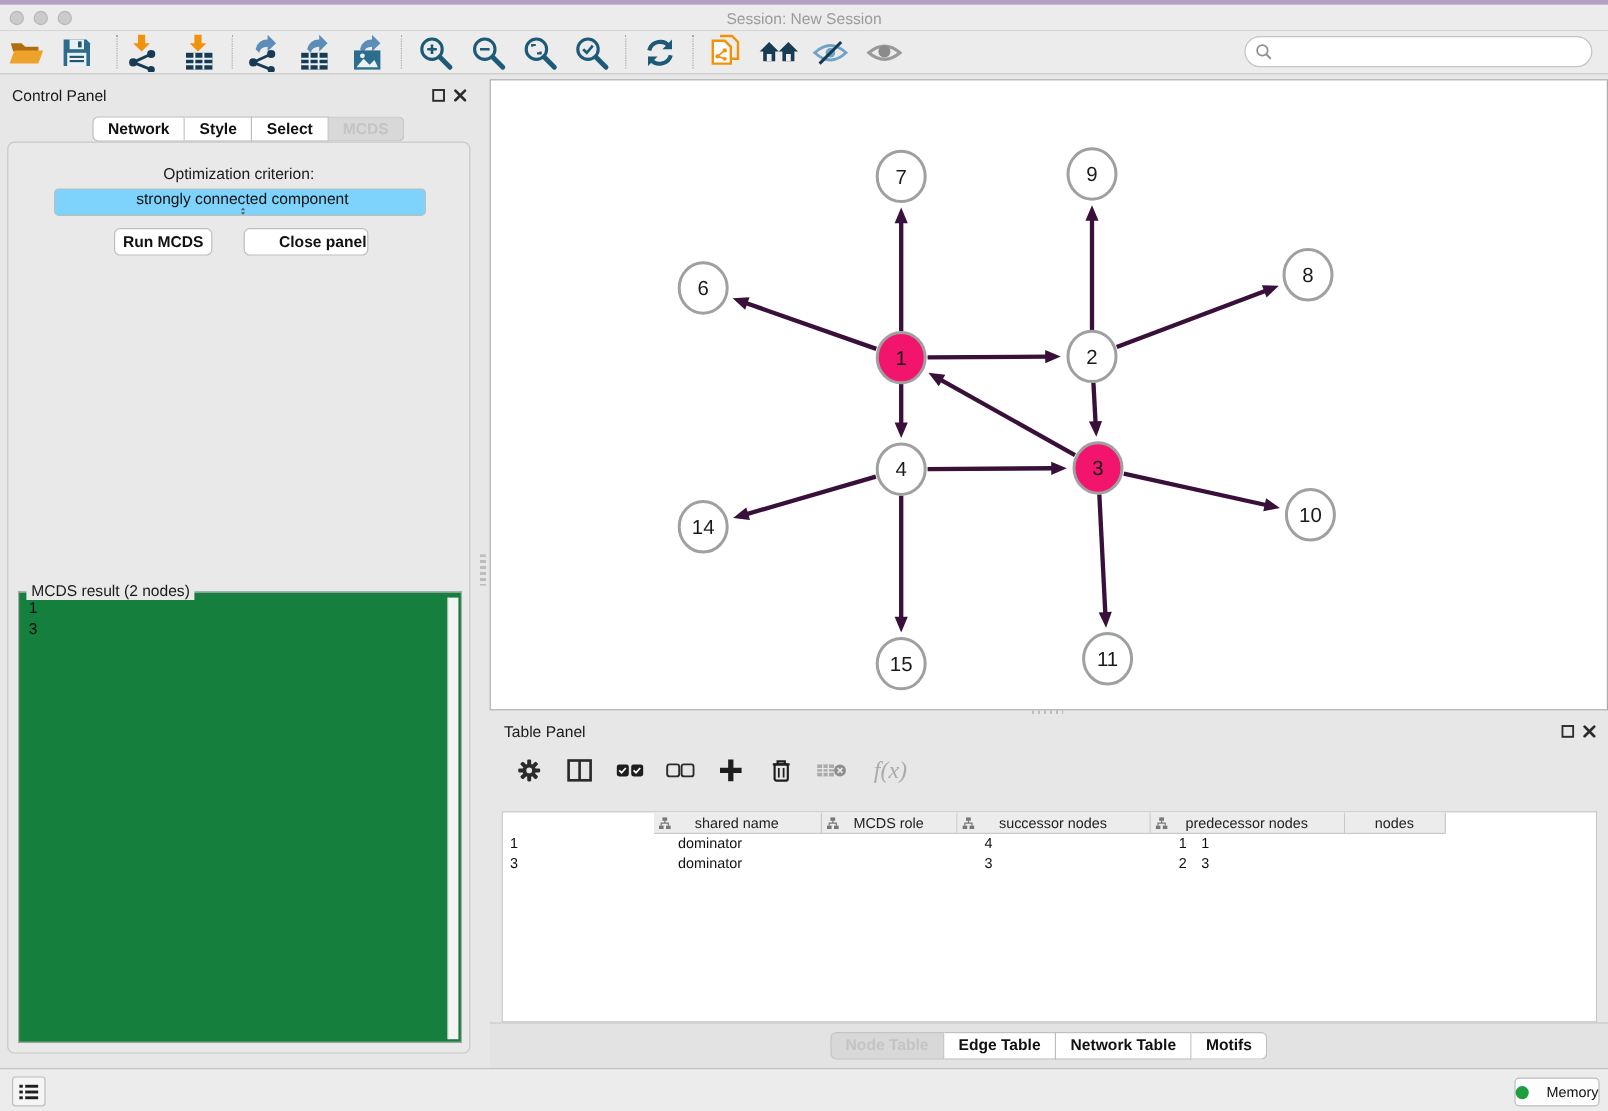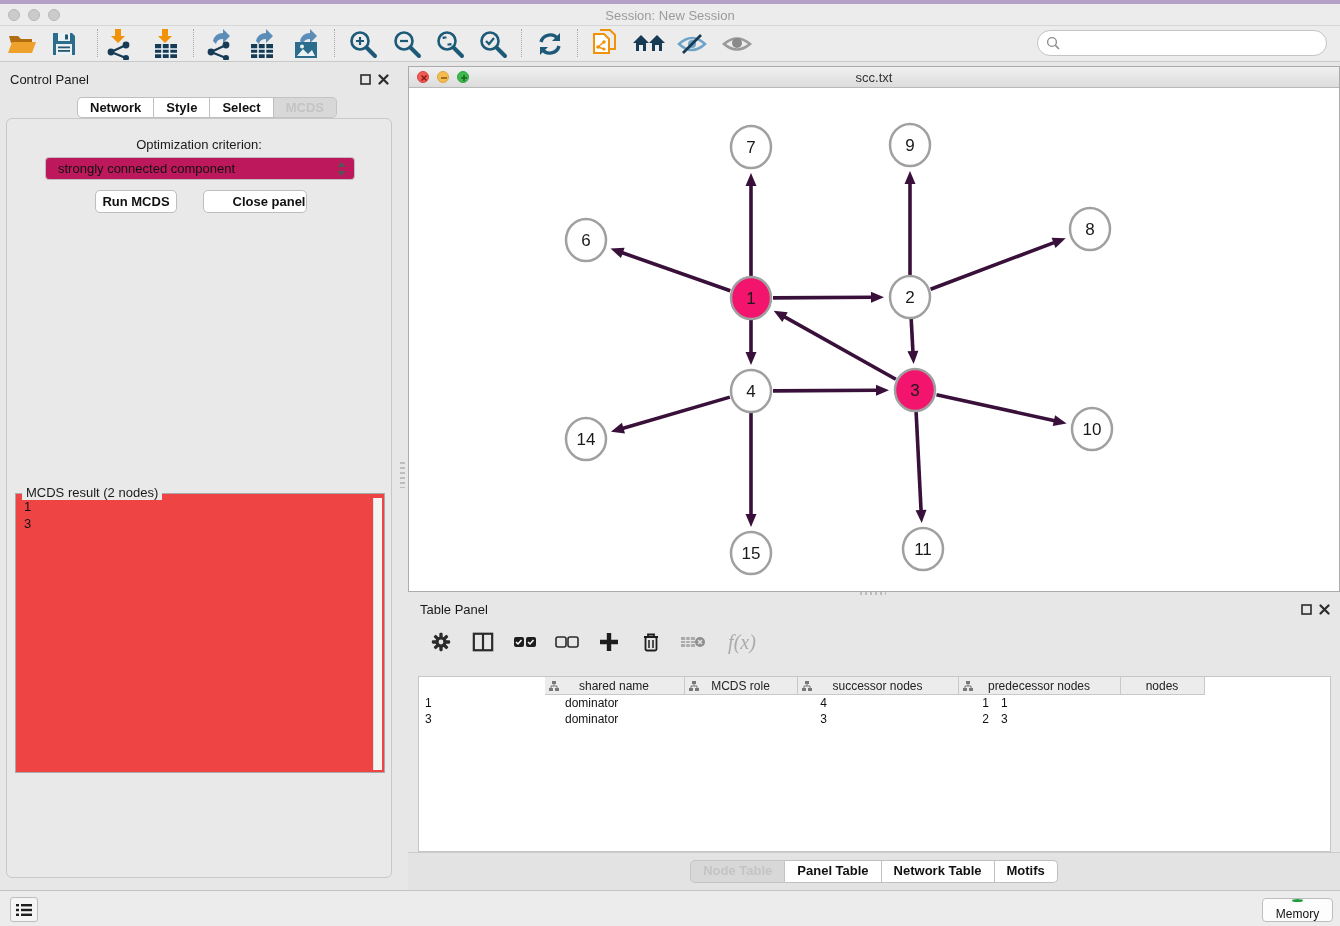--- a/index.html
+++ b/index.html
@@ -24,24 +24,24 @@
   .control-panel { left:0; top:66px; width:398px; height:824px; background:#E7E7E7; }
   .panel-title { font-size:13px; color:#1A1A1A; }
   .mini-btn { width:11px; height:11px; cursor:pointer; }
   .cp-tabs { left:77px; top:31px; height:21px; display:flex; }
   .tab-seg { font-size:13px; font-weight:bold; color:#111; background:#FFFFFF; border:1px solid #BFBFBF; border-left:none; padding:2px 12px 16px; text-align:left; cursor:pointer; }
   .tab-seg:first-child { border-left:1px solid #BFBFBF; border-radius:5px 0 0 5px; }
   .tab-seg:last-child { border-radius:0 5px 5px 0; }
   .tab-seg.active { background:#D8D8D8; color:#C4C4C4; border-color:#C4C4C4; }
   .cp-body { left:6px; top:52px; width:386px; height:760px; background:#E9E9E9; border:1px solid #C8C8C8; border-radius:6px; }
   .opt-label { left:0; top:18px; width:100%; text-align:center; font-size:13px; color:#1A1A1A; }
-  .dropdown { left:38px; top:38px; width:310px; height:23px; background:#be185d; border:1px solid #BDBDBD; border-radius:4px; display:flex; align-items:center; padding:0 8px 0 12px; cursor:pointer; }
+  .dropdown { left:38px; top:38px; width:310px; height:23px; background:#7dd3fc; border:1px solid #BDBDBD; border-radius:4px; display:flex; align-items:center; padding:0 8px 0 12px; cursor:pointer;flex-direction:column; }
   .dropdown .dd-text { flex:1; font-size:13px; color:#111; }
   .btn { background:#FFFFFF; border:1px solid #BDBDBD; border-radius:5px; font-size:13px; font-weight:bold; color:#111; text-align:center; cursor:pointer; padding-top:3px; }
-  .groupbox { left:8px; top:374px; width:370px; height:280px; border:1px solid #A9A9A9; background:#ef4444; }
+  .groupbox { left:8px; top:374px; width:370px; height:376px; border:1px solid #A9A9A9; background:#15803d; }
   .groupbox .legend { position:absolute; top:-9px; left:6px; background:#E9E9E9; padding:0 4px; font-size:13px; color:#1A1A1A; }
   .groupbox .content { position:absolute; left:2px; top:4px; right:12px; bottom:2px; font-size:13px; color:#111; white-space:pre; line-height:17px; padding-left:6px; overflow:hidden; }
   .groupbox .vscroll { position:absolute; right:2px; top:4px; width:9px; bottom:2px; background:#F4F4F4; border-left:1px solid #E0E0E0; }
 
   
   .net-window { left:408px; top:66px; width:932px; height:526px; background:#FFFFFF; border:1px solid #ABABAB; }
   .net-titlebar { left:0; top:0; width:100%; height:21px; background:linear-gradient(#F0F0F0,#DCDCDC); border-bottom:1px solid #B9B9B9; }
   .net-title { width:100%; text-align:center; top:3px; font-size:13px; color:#333; }
   .tl { width:12px; height:12px; border-radius:50%; top:4px; }
   .tl svg { position:absolute; left:1px; top:1px; }
@@ -57,21 +57,21 @@
   .th .hicon { position:absolute; left:4px; top:4px; }
   .tr { display:flex; height:16px; }
   .td { font-size:12px; color:#111; padding:1px 6px 0; }
   .ra { text-align:right; }
   .tp-footer { left:0px; top:254px; width:932px; height:38px; background:#E3E3E3; border-top:1px solid #CBCBCB; display:flex; justify-content:center; align-items:center; }
   .bt-tabs { display:flex; height:23px; }
 
   
   .statusbar { left:0; top:890px; width:1340px; height:36px; background:#ECECEC; border-top:1px solid #C3C3C3; }
   .list-btn { left:10px; top:6px; width:28px; height:25px; background:#F5F5F5; border:1px solid #BDBDBD; border-radius:3px; display:flex; align-items:center; justify-content:center; cursor:pointer; }
-  .mem-btn { left:1262px; top:7px; width:71px; height:24px; background:#FDFDFD; border:1px solid #BDBDBD; border-radius:4px; display:flex; align-items:center; justify-content:space-between; gap:5px; font-size:12px; color:#111; cursor:pointer;flex-direction:column; }
+  .mem-btn { left:1262px; top:7px; width:71px; height:24px; background:#FDFDFD; border:1px solid #BDBDBD; border-radius:4px; display:flex; align-items:center; justify-content:space-between; gap:5px; font-size:12px; color:#111; cursor:pointer; }
   .mem-dot { width:11px; height:11px; border-radius:50%; background:#1E9E3E; }
 
   .grip-v { left:400px; top:462px; width:5px; height:26px; background:repeating-linear-gradient(#BDBDBD 0 2px, transparent 2px 5px); }
   .grip-h { left:860px; top:591px; width:26px; height:4px; background:repeating-linear-gradient(90deg,#BDBDBD 0 2px, transparent 2px 5px); }
 </style>
 </head>
 <body>
 
 <div class="abs top-strip"></div>
 
@@ -271,38 +271,20 @@
 3</div>
       <div class="vscroll"></div>
     </div>
   </div>
 </div>
 
 <div class="abs grip-v"></div>
 <div class="abs grip-h"></div>
 
 <div class="abs net-window">
-  <div class="abs net-titlebar">
-    <div class="abs tl" style="left:8px; background:#F25A53; border:1px solid #D8453E;">
-      <svg width="10" height="10" viewBox="0 0 10 10">
-          <path d="M2.5 2.5 L7.5 7.5 M7.5 2.5 L2.5 7.5" stroke="#7E1813" stroke-width="1.4"></path>
-        </svg>
-    </div>
-    <div class="abs tl" style="left:28px; background:#F5BD4F; border:1px solid #DFA33C;">
-      <svg width="10" height="10" viewBox="0 0 10 10">
-          <path d="M2 5 h6" stroke="#8F5B13" stroke-width="1.6"></path>
-        </svg>
-    </div>
-    <div class="abs tl" style="left:48px; background:#3FB94F; border:1px solid #2FA23F;">
-      <svg width="10" height="10" viewBox="0 0 10 10">
-          <path d="M2 5 h6 M5 2 v6" stroke="#1A6423" stroke-width="1.5"></path>
-        </svg>
-    </div>
-    <div class="abs net-title">scc.txt</div>
-  </div>
   <svg class="abs" style="left:0; top:21px;" width="930" height="503">
       <line x1="342" y1="188" x2="342" y2="96" stroke="#38103A" stroke-width="3.6"></line>
       <polygon points="342,85 347.5,98 336.5,98" fill="#38103A"></polygon>
       <line x1="321.2449403778676" y1="202.7042820722201" x2="211.9062366372227" y2="164.27007106035708" stroke="#38103A" stroke-width="3.6"></line>
       <polygon points="201.52870682615648,160.62221209646714 215.6169897211797,159.7445532391676 211.96913075728978,170.1220830502338" fill="#38103A"></polygon>
       <line x1="363.9995649035371" y1="209.86163795658152" x2="464.00073175314213" y2="209.23269980029468" stroke="#38103A" stroke-width="3.6"></line>
       <polygon points="475.0005142049107,209.16351877858546 462.0353618182207,214.74516939376247 461.9661807965114,203.7453869419939" fill="#38103A"></polygon>
       <line x1="342" y1="232" x2="342" y2="266" stroke="#38103A" stroke-width="3.6"></line>
       <polygon points="342,277 336.5,264 347.5,264" fill="#38103A"></polygon>
       <line x1="501" y1="187" x2="501" y2="94" stroke="#38103A" stroke-width="3.6"></line>
@@ -470,21 +452,21 @@
       <div class="td" style="width:113px">dominator</div>
       <div class="td ra" style="width:161px">3</div>
       <div class="td ra" style="width:162px">2</div>
       <div class="td" style="width:84px">3</div>
     </div>
   </div>
 
   <div class="abs tp-footer">
     <div class="bt-tabs">
       <div class="tab-seg active">Node Table</div>
-      <div class="tab-seg">Panel Table</div>
+      <div class="tab-seg">Edge Table</div>
       <div class="tab-seg">Network Table</div>
       <div class="tab-seg">Motifs</div>
     </div>
   </div>
 </div>
 
 <div class="abs statusbar">
   <div class="abs list-btn">
     <svg width="16" height="14" viewBox="0 0 16 14">
       <rect x="0" y="1" width="3" height="2.4" fill="#1E1E1E"></rect>

